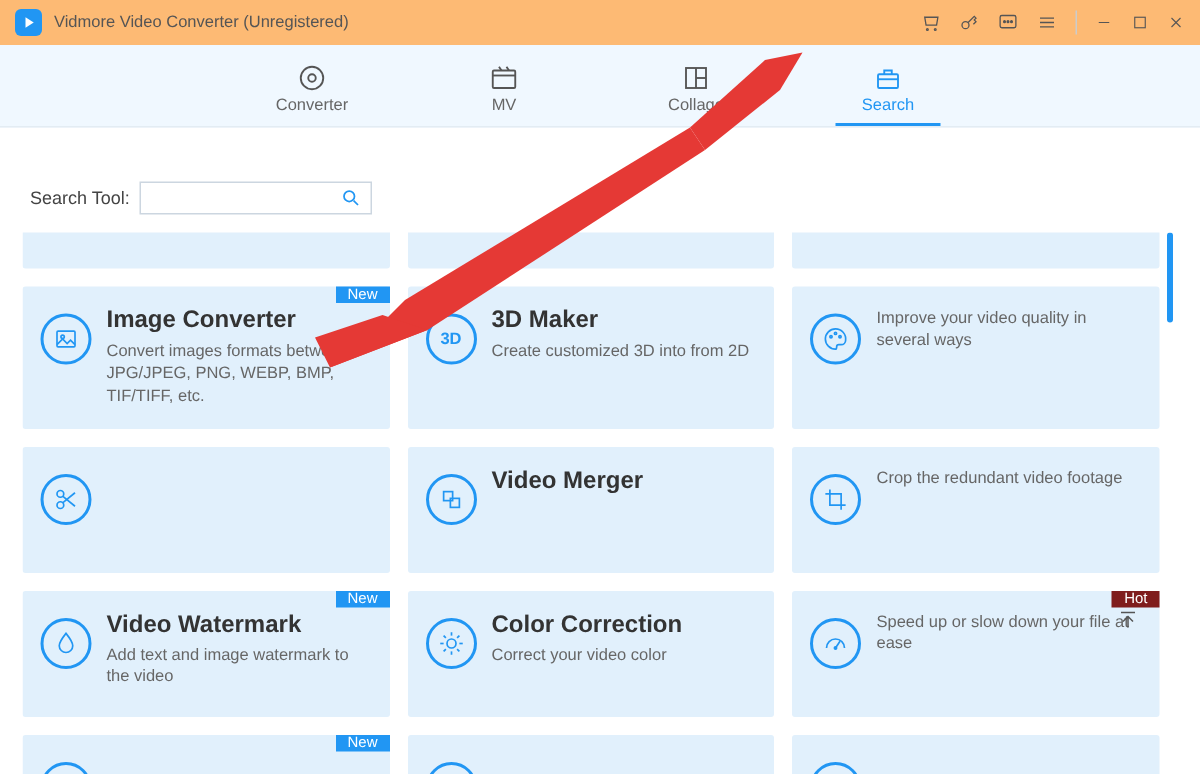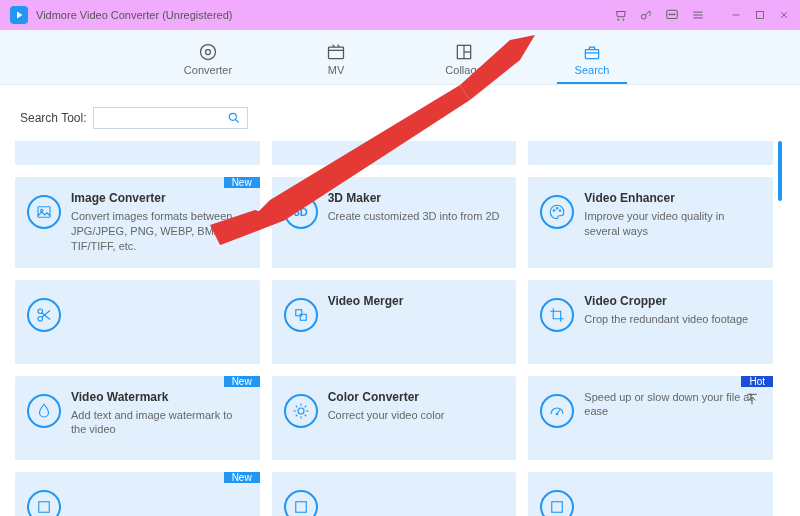--- a/index.html
+++ b/index.html
@@ -1,50 +1,50 @@
 <!DOCTYPE html>
 <html><head>
 <meta charset="utf-8">
 <style>
   * { box-sizing: border-box; margin: 0; padding: 0; }
   body { font-family: "Segoe UI", Arial, sans-serif; background: #fff; width: 800px; height: 516px; overflow: hidden; color: #333; }
-  .titlebar { height: 30px; display: flex; align-items: center; padding: 0 10px; background: #f0abfc; }
+  .titlebar { height: 30px; display: flex; align-items: center; padding: 0 10px; background: #fdba74; }
   .logo { width: 18px; height: 18px; background: #2196f3; border-radius: 4px; display: flex; align-items: center; justify-content: center; margin-right: 8px; }
   .logo svg { width: 12px; height: 12px; fill: #fff; }
   .title { font-size: 11px; color: #555; }
   .titlebar-spacer { flex: 1; }
   .titlebar-icons { display: flex; gap: 12px; align-items: center; color: #555; }
   .tb-icon { cursor: pointer; display: flex; align-items: center; }
   .tb-icon svg { width: 14px; height: 14px; stroke: #555; fill: none; stroke-width: 1.5; }
   .win-icon svg { width: 12px; height: 12px; stroke: #555; fill: none; stroke-width: 1.5; }
 
   .tabbar { height: 55px; background: #f0f8ff; border-bottom: 1px solid #e3ecf3; display: flex; justify-content: center; align-items: flex-end; gap: 58px; }
   .tab { text-align: center; padding-bottom: 6px; width:70px; cursor: pointer; font-size: 11px; color: #666; border-bottom: 2px solid transparent; }
   .tab.active { color: #2196f3; border-bottom: 2px solid #2196f3; }
   .tab-icon { display:flex; justify-content:center; margin-bottom:2px;}
   .tab-icon svg { width: 20px; height: 20px; stroke: #555; fill:none; stroke-width:1.5; }
   .tab.active .tab-icon svg { stroke: #2196f3; }
 
   .content { padding: 10px 15px 0 15px; position: relative; height: calc(100% - 85px); }
-  .searchrow { display:flex; align-items:center; margin: 12px 0 12px 5px; text-align: right;}
+  .searchrow { display:flex; align-items:center; margin: 26px 0 12px 5px; text-align: right;}
   .search-label { font-size: 12px; margin-right:6px; color:#444; }
   .search-box { width: 155px; height: 22px; border:1px solid #ccd6e0; display:flex; align-items:center; justify-content:flex-end; padding:0 6px;}
   .search-box svg { width:14px; height:14px; stroke:#2196f3; fill:none; stroke-width:2;}
 
   .grid-wrap { position: relative; height: calc(100% - 45px); overflow: hidden; }
   .grid { display: grid; grid-template-columns: repeat(3, 1fr); gap: 12px; padding-right: 12px; position: absolute; top: -60px; left:0; right:0;}
   .card { background: #e1f0fc; border-radius: 2px; padding: 14px 12px 14px 12px; display:flex; gap:10px; position:relative; min-height: 84px; cursor:pointer;}
   .card-icon { width: 34px; height:34px; border:2px solid #2196f3; border-radius:50%; flex-shrink:0; display:flex; align-items:center; justify-content:center; margin-top:4px;}
   .card-icon svg { width:18px; height:18px; stroke:#2196f3; fill:none; stroke-width:1.5;}
   .card-body { flex:1; }
-  .card-title { font-size: 12px; font-weight: 600; color:#333; margin-bottom:4px;}
+  .card-title { font-size: 16px; font-weight: 600; color:#333; margin-bottom:4px;}
   .card-desc { font-size: 11px; color:#666; line-height:1.35;}
   .badge { position:absolute; top:0; right:0; color:#fff; font-size:10px; padding:0 8px; }
   .badge-new { background:#2196f3; }
-  .badge-hot { background:#1d4ed8; }
+  .badge-hot { background:#7f1d1d; }
 
   .scroll-track { position:absolute; right:3px; top:0; width:4px; height:100%; }
   .scroll-thumb { position:absolute; right:0; top:0; width:4px; height:60px; background:#2196f3; border-radius:2px;}
 
   .scroll-to-top { position:absolute; right:25px; top:250px; cursor:pointer;}
   .scroll-to-top svg { width:16px; height:16px; stroke:#555; fill:none; stroke-width:1.5;}
 
   .arrow-overlay { position:absolute; pointer-events:none; z-index:50; }
 </style>
 </head>
@@ -211,21 +211,20 @@
       <div class="card">
         <div class="card-icon">
             <svg viewBox="0 0 24 24">
               <path d="M12 3a9 9 0 100 18c1 0 1-1 1-2s0-2 2-2h2a4 4 0 004-4 9 9 0 00-9-10z"></path>
               <circle cx="8" cy="10" r="1"></circle>
               <circle cx="12" cy="7" r="1"></circle>
               <circle cx="16" cy="10" r="1"></circle>
             </svg>
           </div>
         <div class="card-body">
-          <div class="card-title">Video Enhancer</div>
           <div class="card-desc">Improve your video quality in several ways</div>
         </div>
       </div>
 
       <div class="card">
         <div class="card-icon">
             <svg viewBox="0 0 24 24">
               <circle cx="7" cy="7" r="3"></circle>
               <circle cx="7" cy="17" r="3"></circle>
               <line x1="9" y1="9" x2="20" y2="18"></line>
@@ -247,21 +246,20 @@
       </div>
 
       <div class="card">
         <div class="card-icon">
             <svg viewBox="0 0 24 24">
               <path d="M7 3v14h14"></path>
               <path d="M3 7h14v14"></path>
             </svg>
           </div>
         <div class="card-body">
-          <div class="card-title">Video Cropper</div>
           <div class="card-desc">Crop the redundant video footage</div>
         </div>
       </div>
 
       <div class="card">
         <div class="badge badge-new">New</div>
         <div class="card-icon">
             <svg viewBox="0 0 24 24">
               <path d="M12 3c4 5 6 8 6 11a6 6 0 11-12 0c0-3 2-6 6-11z"></path>
             </svg>
@@ -280,21 +278,21 @@
               <line x1="12" y1="19" x2="12" y2="22"></line>
               <line x1="2" y1="12" x2="5" y2="12"></line>
               <line x1="19" y1="12" x2="22" y2="12"></line>
               <line x1="5" y1="5" x2="7" y2="7"></line>
               <line x1="17" y1="17" x2="19" y2="19"></line>
               <line x1="5" y1="19" x2="7" y2="17"></line>
               <line x1="17" y1="7" x2="19" y2="5"></line>
             </svg>
           </div>
         <div class="card-body">
-          <div class="card-title">Color Converter</div>
+          <div class="card-title">Color Correction</div>
           <div class="card-desc">Correct your video color</div>
         </div>
       </div>
 
       <div class="card">
         <div class="badge badge-hot">Hot</div>
         <div class="card-icon">
             <svg viewBox="0 0 24 24">
               <path d="M4 16a8 8 0 1116 0"></path>
               <line x1="12" y1="16" x2="16" y2="10"></line>

